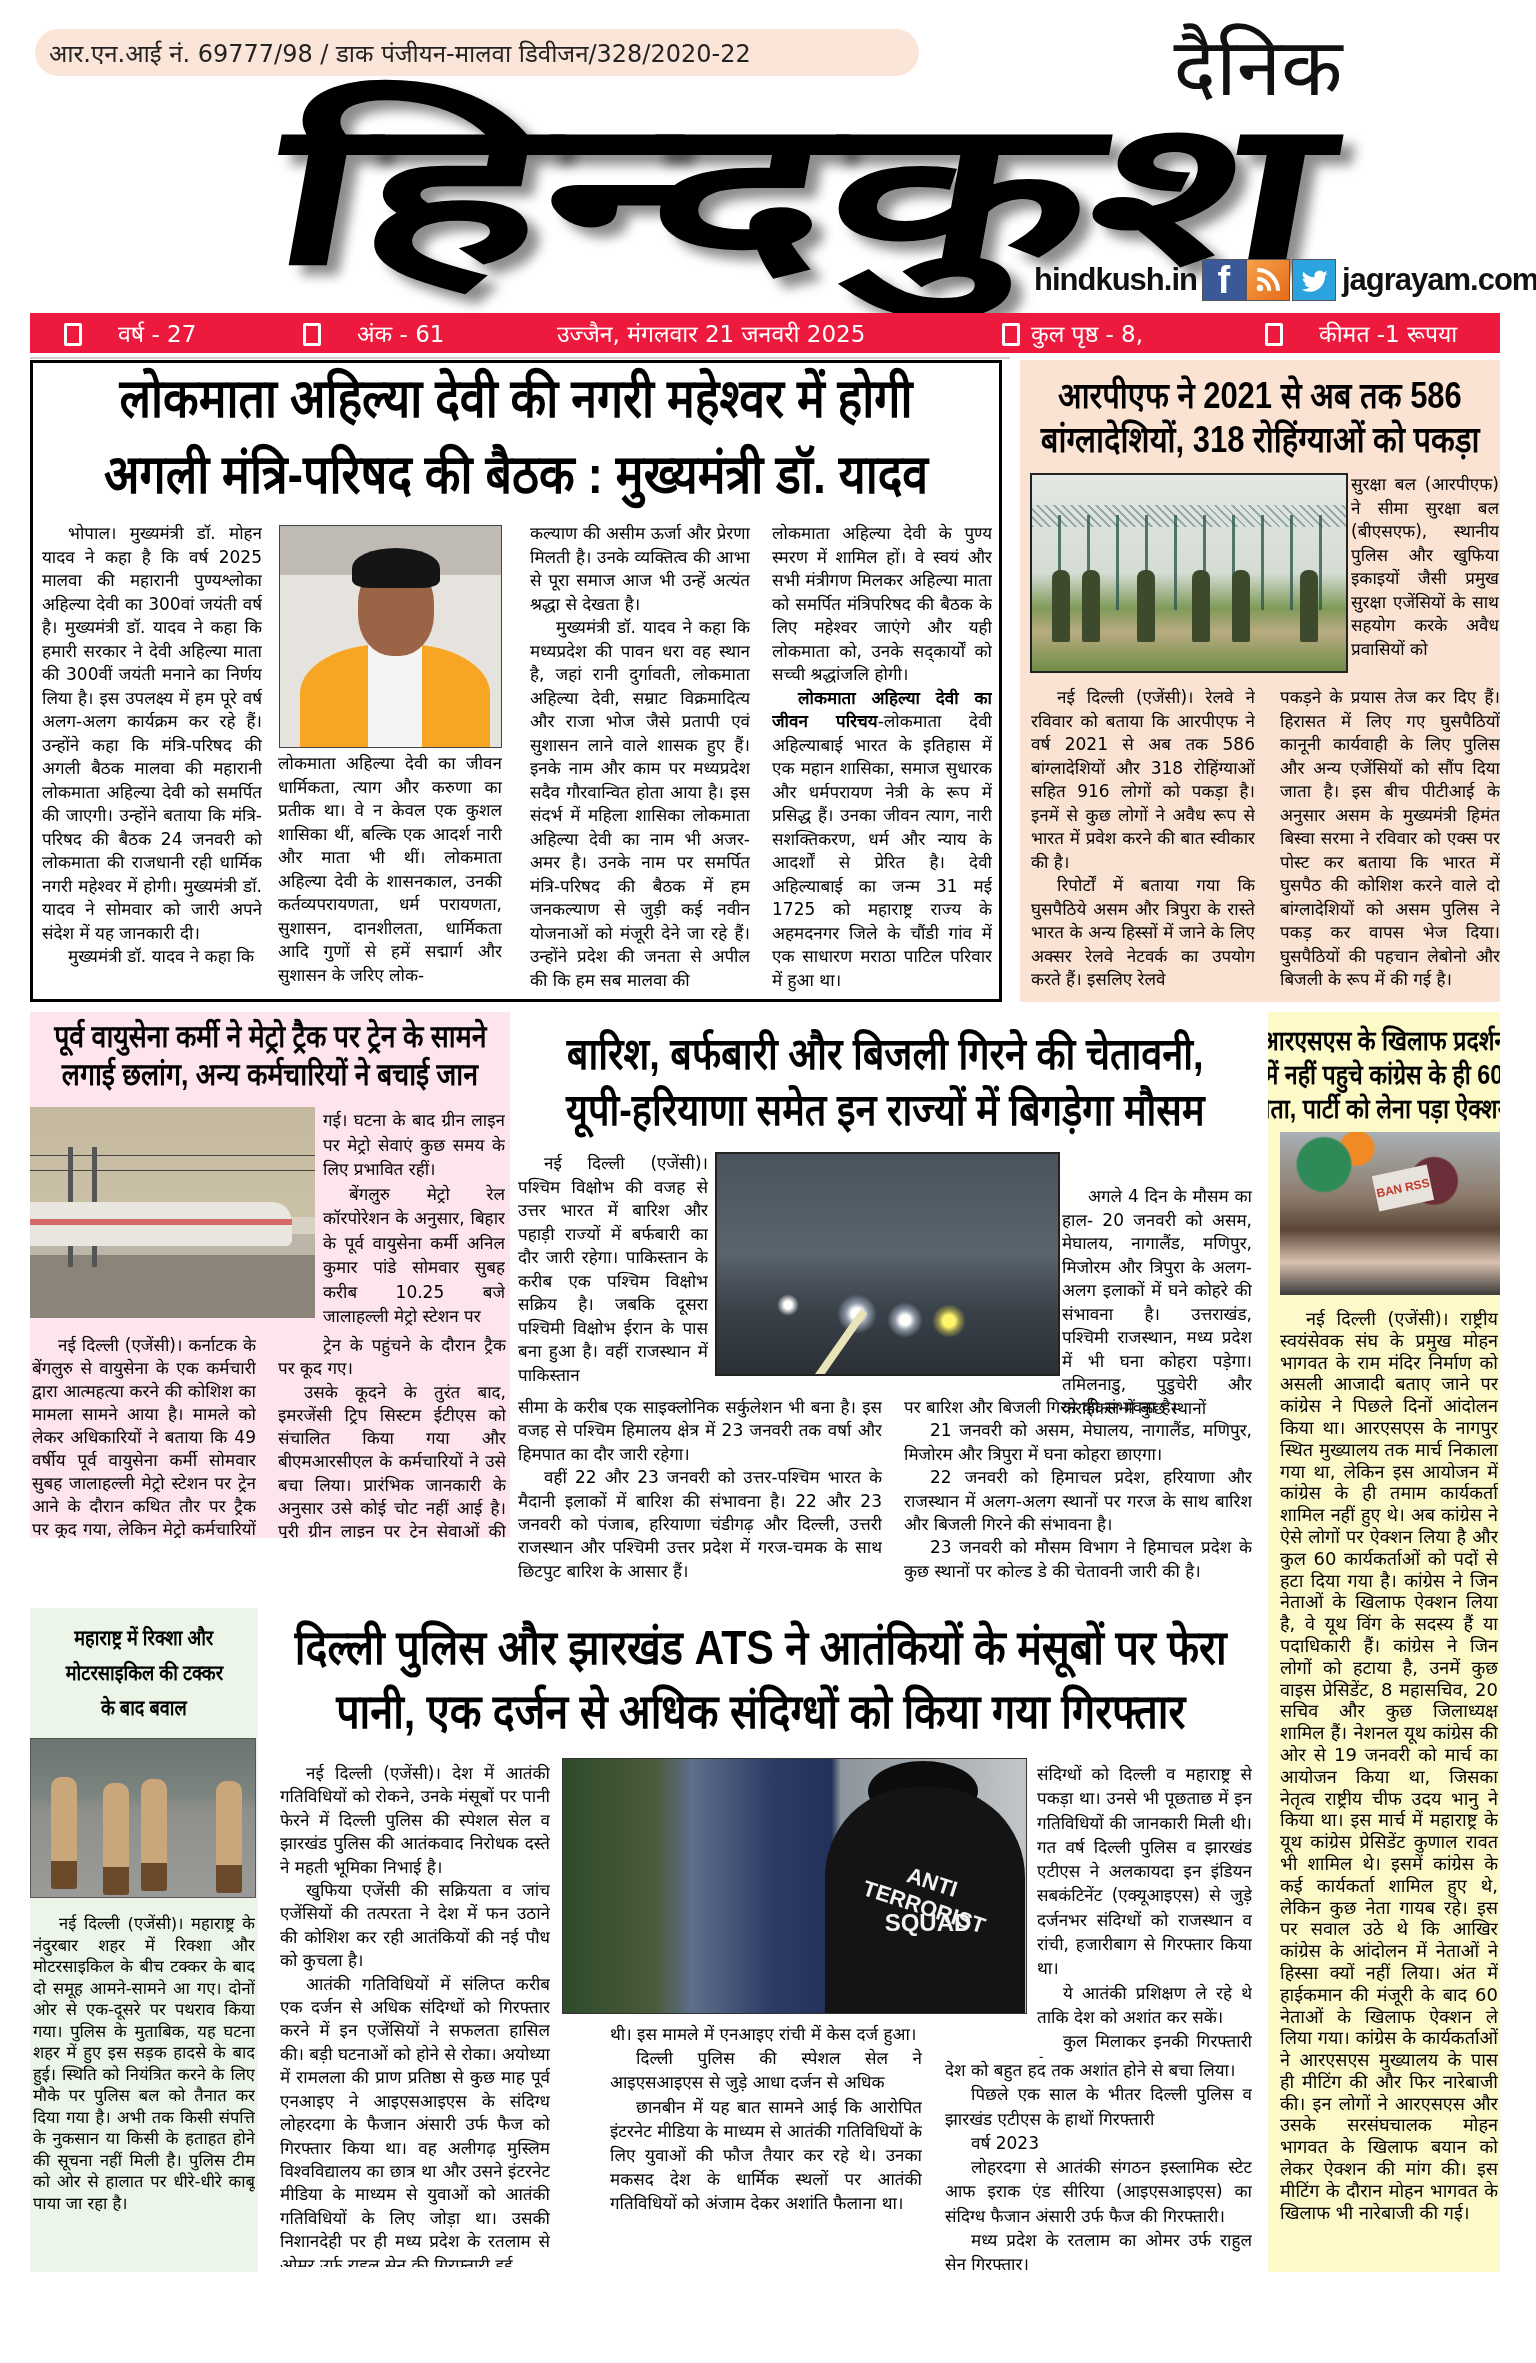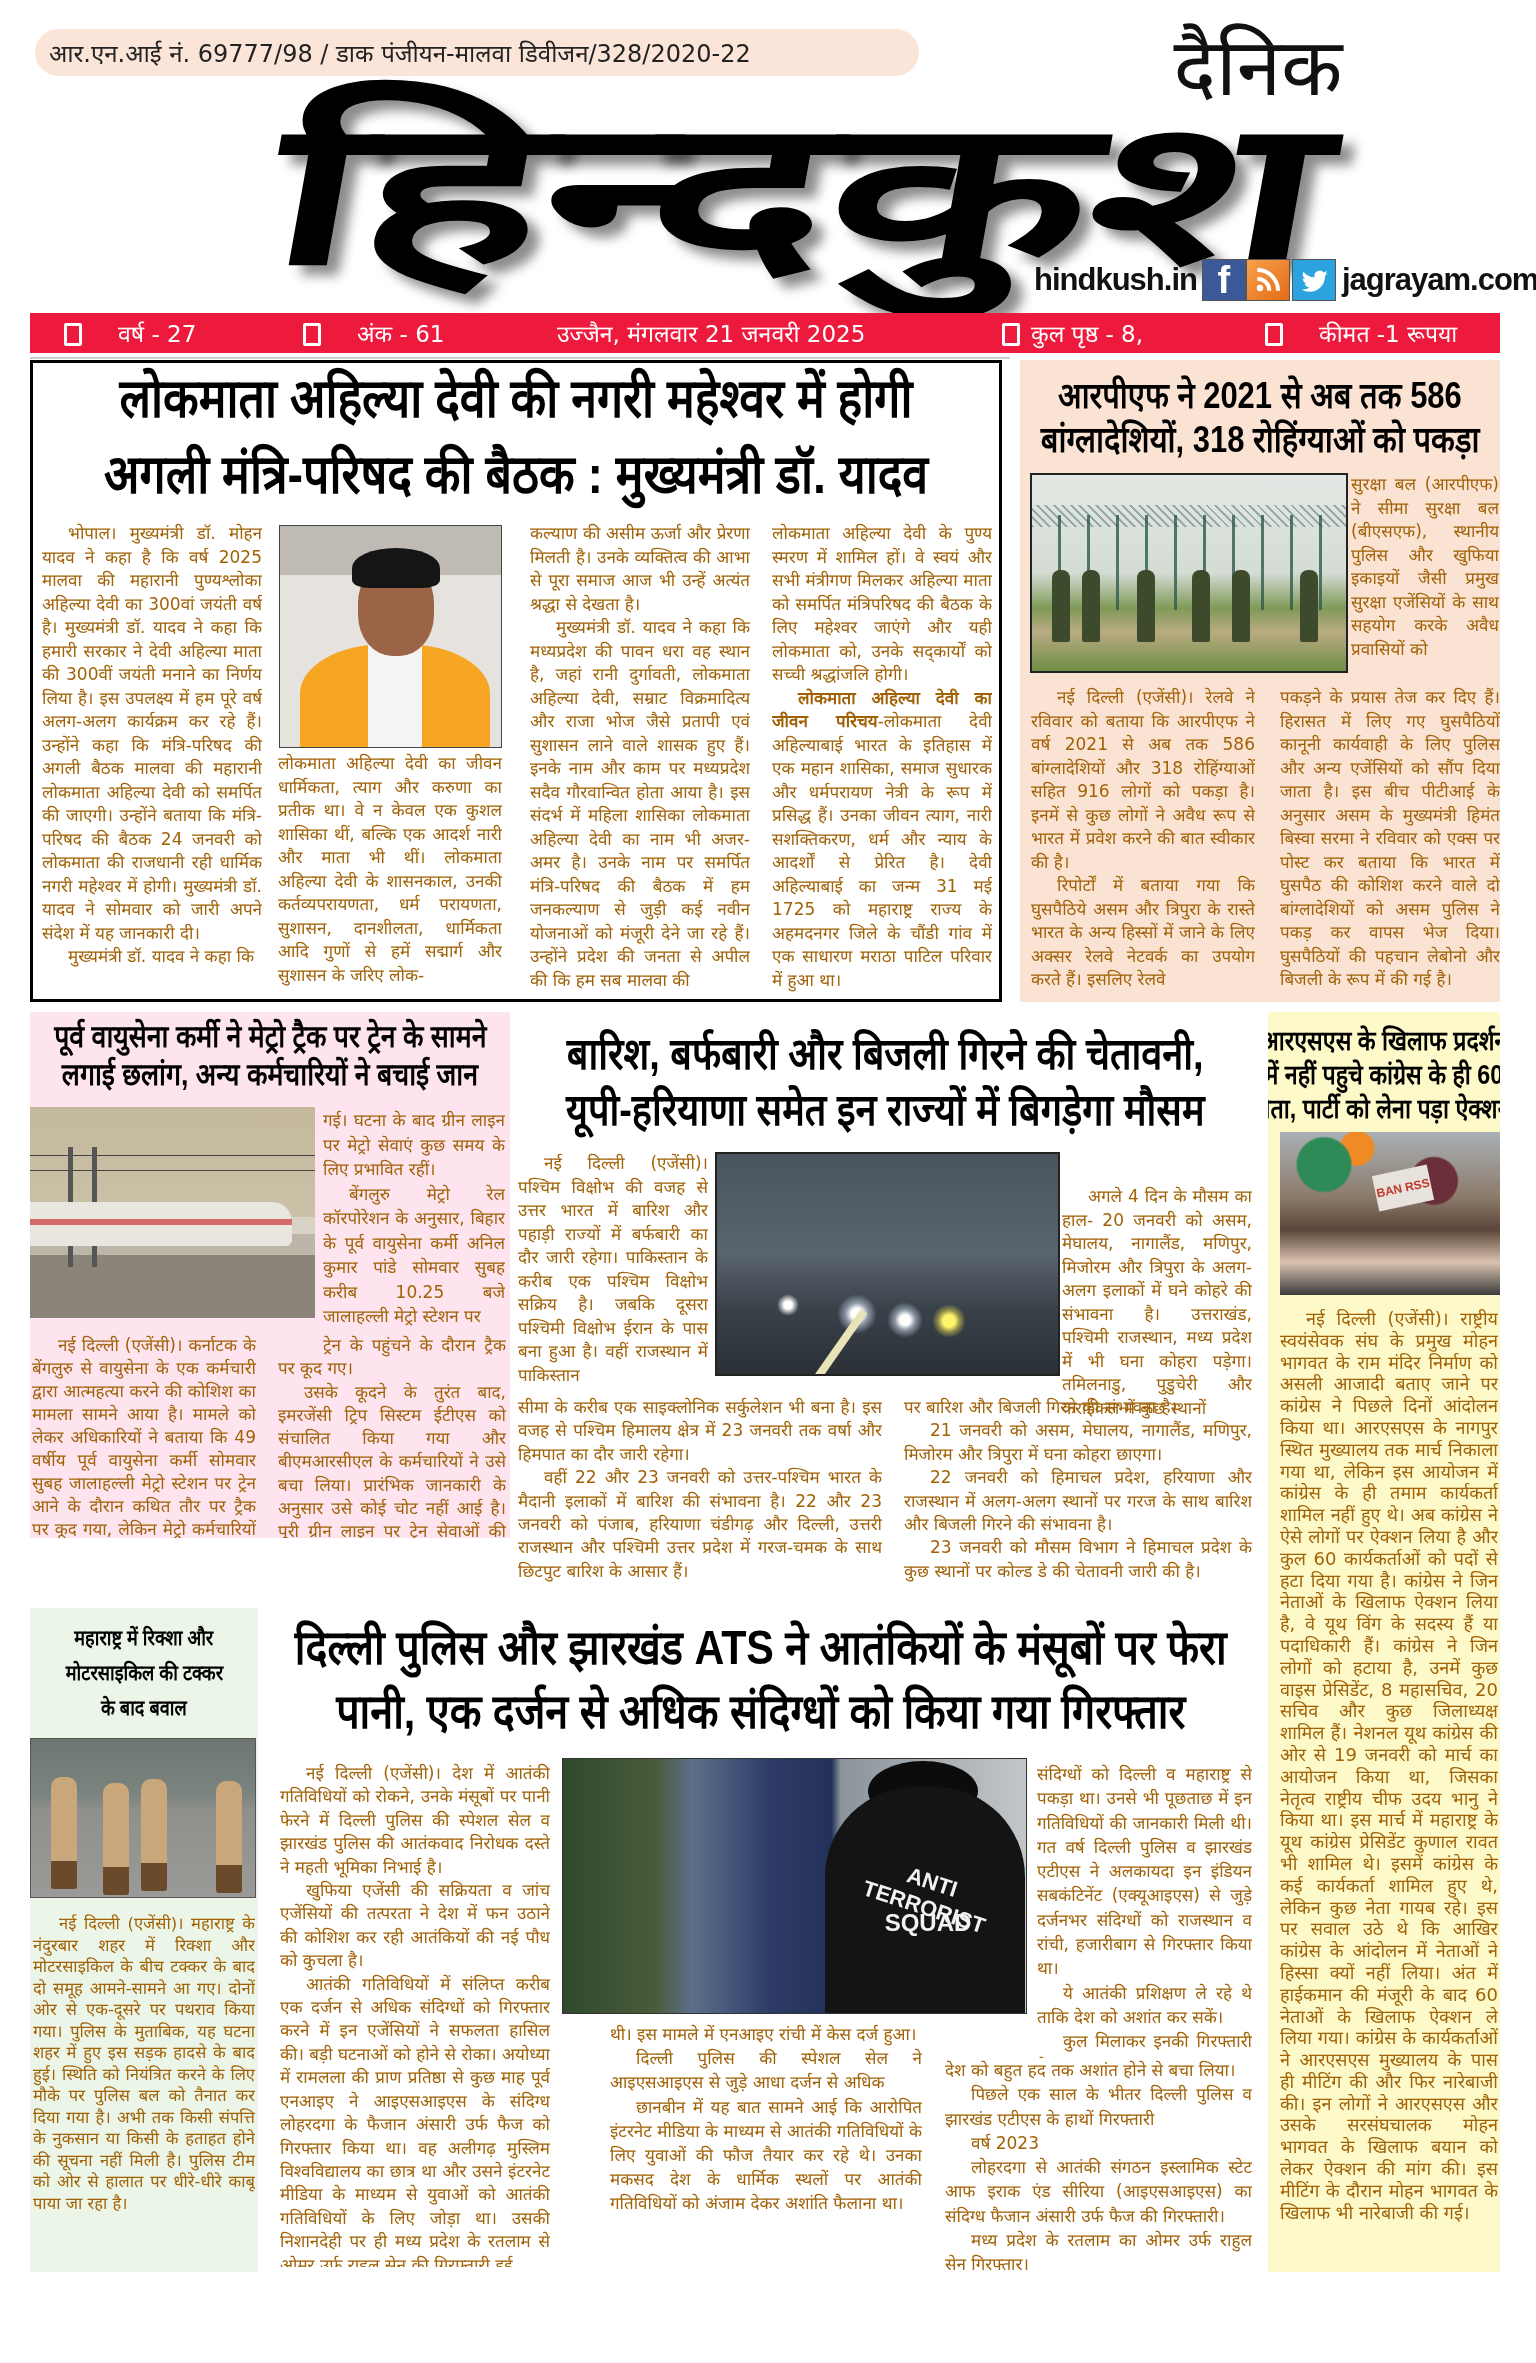--- a/index.html
+++ b/index.html
@@ -19,21 +19,21 @@
   
   .infobar{left:30px;top:313px;width:1470px;height:40px;background:#ee1a3e;}
   .infobar .item{position:absolute;top:0;height:40px;display:flex;align-items:center;color:#fff;font-size:23px;white-space:nowrap;font-family:"DejaVu Sans",sans-serif;}
   .sq{position:absolute;top:10px;width:12px;height:17px;border:3px solid #fff;border-radius:2px;box-sizing:content-box;}
   .rule{left:30px;top:357px;width:980px;height:2px;background:#cfcfcf;}
   
   .box{position:absolute;overflow:hidden;}
   .hl{position:absolute;left:0;right:0;font-family:"Liberation Sans",sans-serif;font-weight:700;color:#000;}
   .hl .line{display:flex;justify-content:center;white-space:nowrap;}
   .hl .line span{display:inline-block;transform:scaleX(.86);}
-  .col{position:absolute;overflow:hidden;font-family:"DejaVu Sans",sans-serif;font-size:17px;line-height:23.5px;text-align:justify;color:#a16207;}
+  .col{position:absolute;overflow:hidden;font-family:"DejaVu Sans",sans-serif;font-size:17px;line-height:23.5px;text-align:justify;color:#000000;}
   .col p{margin:0;}
   .col p.in{text-indent:26px;}
   .col b{font-weight:700;}
   .photo{position:absolute;overflow:hidden;}
   
   .ph-cm{background:linear-gradient(180deg,#bfbab4 0 22%,#e6e3df 22% 100%);border:1px solid #444;}
   .ph-cm .hair{position:absolute;left:72px;top:22px;width:88px;height:40px;background:#151515;border-radius:50% 50% 20% 20%;}
   .ph-cm .head{position:absolute;left:78px;top:38px;width:76px;height:92px;background:#9c6446;border-radius:42% 42% 45% 45%;}
   .ph-cm .body{position:absolute;left:20px;top:118px;width:190px;height:110px;background:linear-gradient(90deg,#f6a623 0 36%,#f4f4f2 36% 64%,#f6a623 64%);border-radius:45% 45% 0 0;}
   .ph-rpf{border:2px solid #222;background:linear-gradient(180deg,#e3e8e4 0%,#d4dcd4 50%,#7f9a58 68%,#b9ab82 80%,#6f8d46 100%);}

